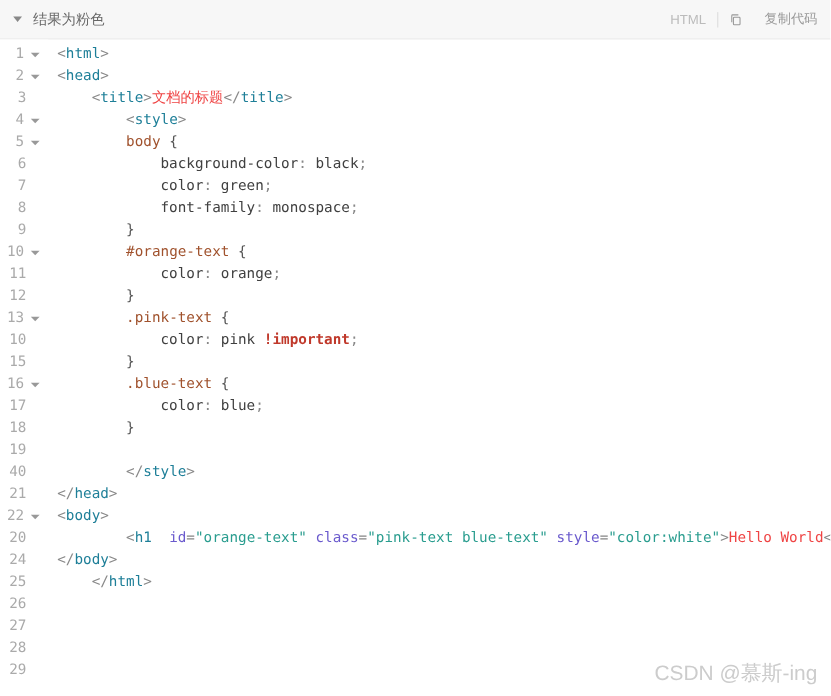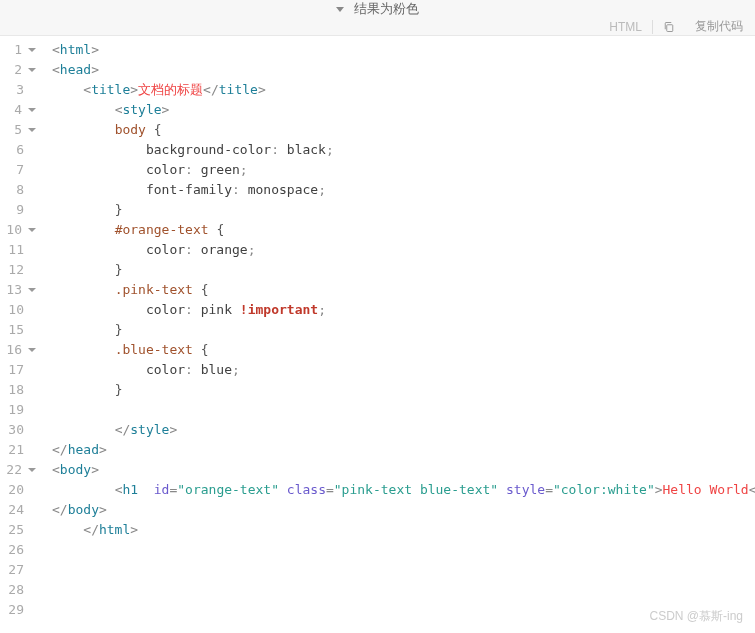--- a/index.html
+++ b/index.html
@@ -13,21 +13,20 @@
     }
     .header {
       height: 36px;
       background: #f7f7f7;
       border-bottom: 1px solid #e8e8e8;
       display: flex;
       align-items: center;
       padding: 0 12px;
       font-size: 13px;
       color: #666;
-      flex-direction: column;
     }
     .header-left {
       display: flex;
       align-items: center;
       gap: 10px;
     }
     .dropdown-icon {
       width: 0;
       height: 0;
       border-left: 4px solid transparent;
@@ -122,21 +121,21 @@
     .attr-name { color: #6a5acd; }
     .attr-value { color: #2a9d8f; }
     .text { color: #ef4444; }
     .punct { color: #888; }
     .brace { color: #555; }
     .watermark {
       position: absolute;
       bottom: 8px;
       right: 12px;
       color: #ccc;
-      font-size: 12px;
+      font-size: 19px;
       pointer-events: none;
     }
   </style>
 </head>
 <body>
 
 <div class="header">
   <div class="header-left">
     <div class="dropdown-icon"></div>
     <span class="header-title">结果为粉色</span>
@@ -228,21 +227,21 @@
       </div>
       <div class="gutter-line">
         <span>18</span>
         <div class="fold-placeholder"></div>
       </div>
       <div class="gutter-line">
         <span>19</span>
         <div class="fold-placeholder"></div>
       </div>
       <div class="gutter-line">
-        <span>30</span>
+        <span>40</span>
         <div class="fold-placeholder"></div>
       </div>
       <div class="gutter-line">
         <span>21</span>
         <div class="fold-placeholder"></div>
       </div>
       <div class="gutter-line">
         <span>22</span>
         <div class="fold"></div>
       </div>

